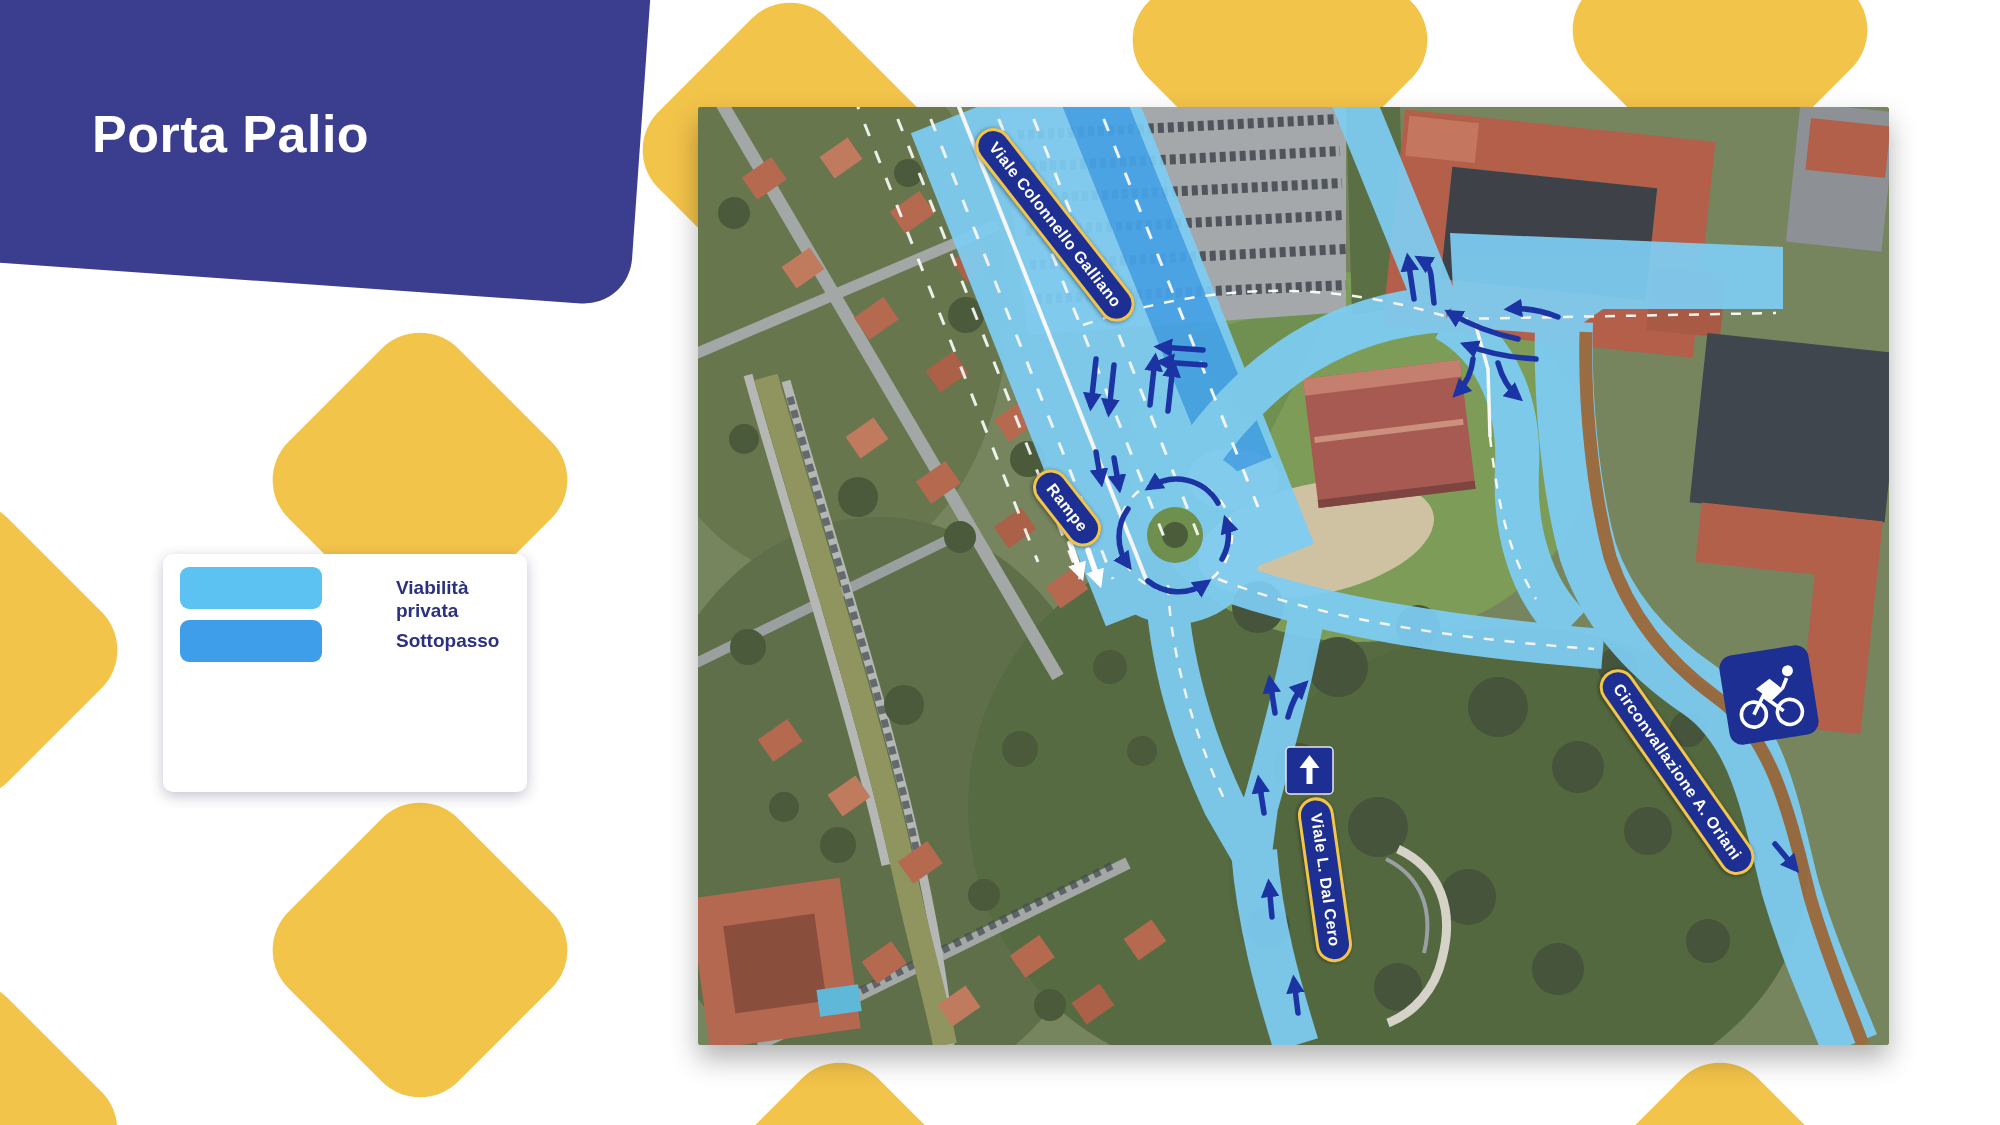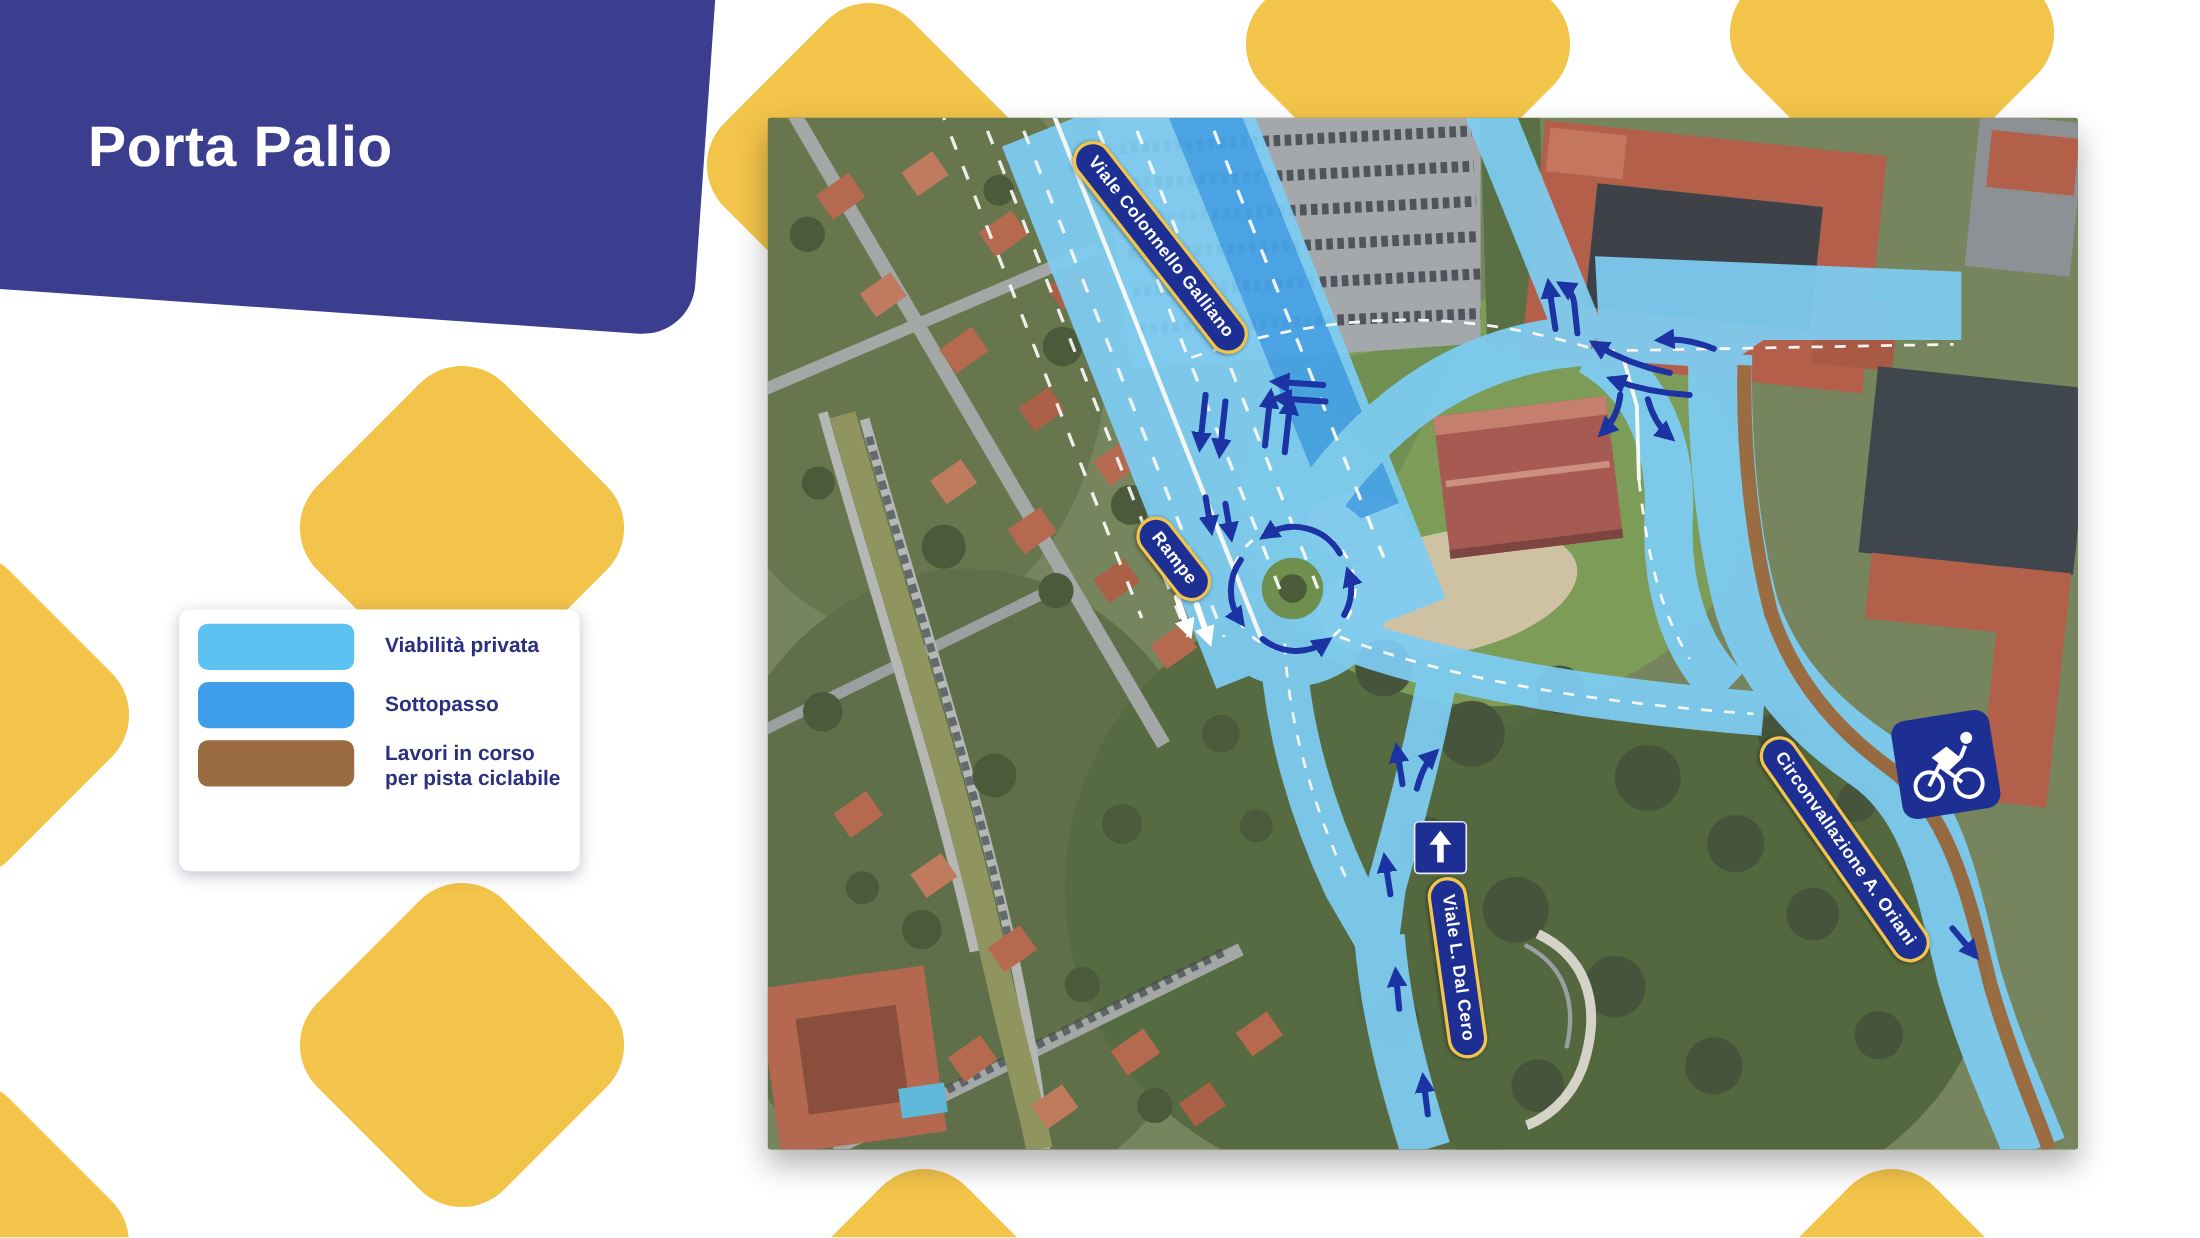--- a/index.html
+++ b/index.html
@@ -14,28 +14,28 @@
     font-family:"Liberation Sans", sans-serif;}
   .stage{position:relative;width:2000px;height:1125px;overflow:hidden;background:#fff;}
 
   
   .diamond{position:absolute;width:240px;height:240px;border-radius:54px;
     background:var(--accent-yellow);transform:rotate(45deg);z-index:1;}
 
   
   .banner{position:absolute;left:-80px;top:-74px;width:722px;height:356px;
     background:var(--banner-navy);border-radius:48px;transform:rotate(4deg);z-index:3;}
-  .page-title{position:absolute;left:80px;top:104px;z-index:4;color:#fff;
+  .page-title{position:absolute;left:92px;top:104px;z-index:4;color:#fff;
     font-size:52px;font-weight:800;letter-spacing:0.5px;}
 
   
   .legend{position:absolute;left:163px;top:554px;width:364px;height:238px;z-index:4;
     background:#fff;border-radius:10px;box-shadow:0 4px 14px rgba(40,40,90,.28);
     padding:13px 0 0 17px;}
-  .legend-row{position:relative;height:53px;display:flex;align-items:flex-start;}
+  .legend-row{position:relative;height:53px;display:flex;align-items:flex-start;gap:46px;}
   .swatch{width:142px;height:42px;border-radius:9px;flex:0 0 auto;}
   .legend-label{margin-left:28px;color:var(--text-navy);font-size:19px;font-weight:600;
     line-height:1.22;padding-top:9px;}
   .legend-label.two-line{padding-top:1px;}
 
   
   .map{position:absolute;left:698px;top:107px;width:1191px;height:938px;z-index:2;
     overflow:hidden;border-radius:3px;box-shadow:0 14px 28px rgba(0,0,0,.3);
     background:#76855d;}
   .map svg{position:absolute;left:0;top:0;}
@@ -305,22 +305,15 @@
 
   <div class="legend">
     <div class="legend-row">
       <div class="swatch" style="background-color: rgb(92, 194, 242);"></div>
       <div class="legend-label">Viabilità privata</div>
     </div>
     <div class="legend-row">
       <div class="swatch" style="background-color: rgb(62, 158, 233);"></div>
       <div class="legend-label">Sottopasso</div>
     </div>
-    <div class="legend-row">
-      <div class="swatch" style="background-color: rgb(154, 106, 64);"></div>
-      <div class="legend-label two-line">
-        <span>Lavori in corso</span><br>
-        <span>per pista ciclabile</span>
-      </div>
-    </div>
   </div>
 
 </div>
 
 </body></html>

